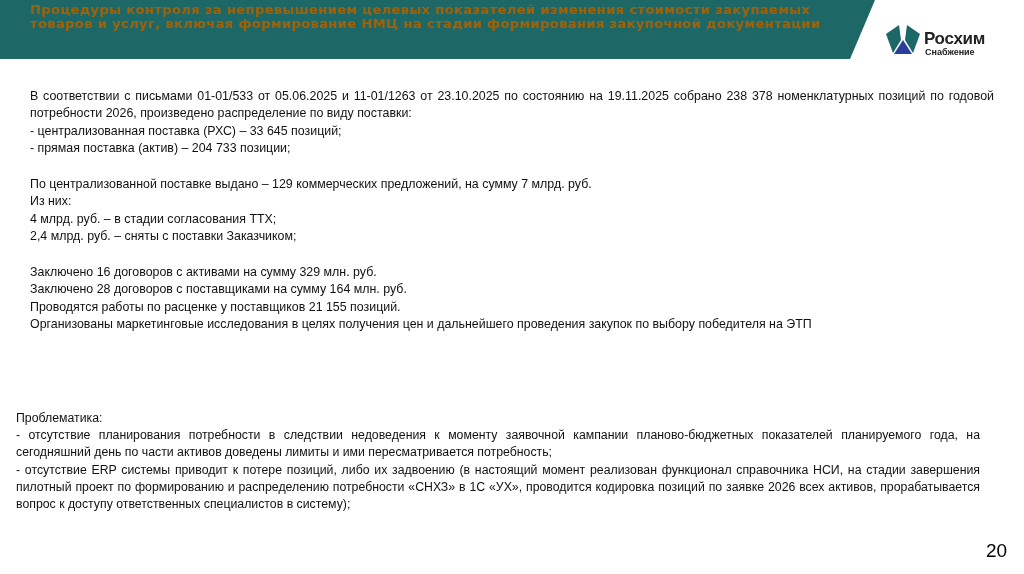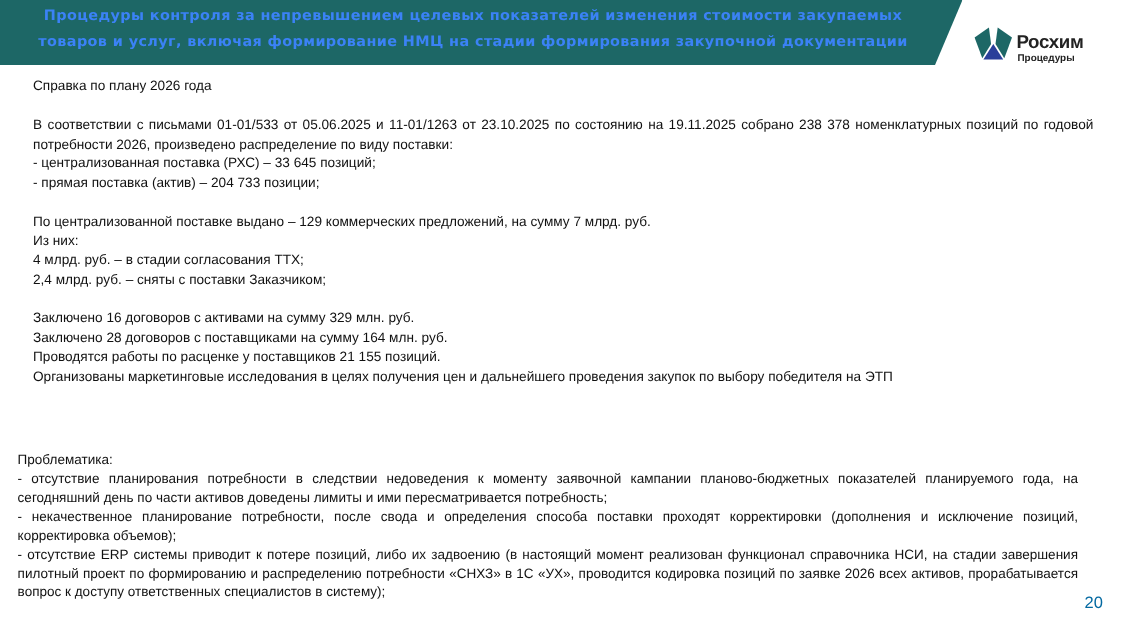--- a/index.html
+++ b/index.html
@@ -1,67 +1,65 @@
 <!DOCTYPE html>
 <html><head>
 <meta charset="utf-8">
 <style>
   html, body { margin:0; padding:0; }
   body { width:1024px; height:574px; background:#ffffff; position:relative; overflow:hidden;
          font-family:"Liberation Sans", sans-serif; color:#111; }
   .header { position:absolute; left:0; top:0; width:875px; height:59px; background:#1d6766;
             clip-path: polygon(0 0, 875px 0, 850px 59px, 0 59px); border-bottom-right-radius:8px; }
-  .header-title { position:absolute; left:30px; top:3px; width:800px; color:#3b82f6; font-weight:bold;
-                  font-size:14.2px; line-height:24px; letter-spacing:0.35px; font-family:"DejaVu Sans", sans-serif; font-size:13.1px;text-align:center; }
+  .header-title { position:absolute; left:30px; top:3px; width:800px; color:#a16207; font-weight:bold;
+                  font-size:14.2px; line-height:14px; letter-spacing:0.35px; font-family:"DejaVu Sans", sans-serif; font-size:13.1px; }
   .logo { position:absolute; left:884px; top:20px; width:110px; height:38px;font-weight:bold; }
   .logo-mark { position:absolute; left:0; top:0; width:38px; height:38px; }
   .logo-name { position:absolute; left:40px; top:9px; font-size:17px; color:#222; letter-spacing:-0.3px; }
   .logo-sub { position:absolute; left:41px; top:27px; font-size:9px; color:#222; }
   .content { position:absolute; left:30px; top:70px; width:964px; font-size:12.4px; line-height:17.6px; }
   .content p { margin:0; }
   .gap { height:17.6px; }
   .justify { text-align:justify; text-align-last:left; }
   .problems { position:absolute; left:16px; top:410px; width:964px; font-size:12.3px; line-height:17.2px; font-weight:normal; text-align:justify; }
   .problems p { margin:0; }
-  .page-num { position:absolute; left:986px; top:540px; font-size:15px; color:#0369a1; }
+  .page-num { position:absolute; left:986px; top:540px; font-size:19px; color:#000000; }
 </style>
 </head>
 <body>
 
 <div class="header"></div>
 <div class="header-title">Процедуры контроля за непревышением целевых показателей изменения стоимости закупаемых товаров и услуг, включая формирование НМЦ на стадии формирования закупочной документации</div>
 
 <div class="logo">
   <svg class="logo-mark" viewBox="0 0 38 38">
     <polygon points="2,14 15,5 17,20 9,33" fill="#1d6766"></polygon>
     <polygon points="36,14 23,5 21,20 29,33" fill="#1d6766"></polygon>
     <polygon points="19,20 28,34 10,34" fill="#2a3f9a"></polygon>
   </svg>
   <span class="logo-name">Росхим</span>
-  <span class="logo-sub">Процедуры</span>
+  <span class="logo-sub">Снабжение</span>
 </div>
 
 <div class="content">
-  <p>Справка по плану 2026 года</p>
   <div class="gap"></div>
   <p class="justify">В соответствии с письмами 01-01/533 от 05.06.2025 и 11-01/1263 от 23.10.2025 по состоянию на 19.11.2025 собрано 238 378 номенклатурных позиций по годовой потребности 2026, произведено распределение по виду поставки:</p>
   <p>- централизованная поставка (РХС) – 33 645 позиций;</p>
   <p>- прямая поставка (актив) – 204 733 позиции;</p>
   <div class="gap"></div>
   <p>По централизованной поставке выдано – 129 коммерческих предложений, на сумму 7 млрд. руб.</p>
   <p>Из них:</p>
   <p>4 млрд. руб. – в стадии согласования ТТХ;</p>
   <p>2,4 млрд. руб. – сняты с поставки Заказчиком;</p>
   <div class="gap"></div>
   <p>Заключено 16 договоров с активами на сумму 329 млн. руб.</p>
   <p>Заключено 28 договоров с поставщиками на сумму 164 млн. руб.</p>
   <p>Проводятся работы по расценке у поставщиков 21 155 позиций.</p>
   <p>Организованы маркетинговые исследования в целях получения цен и дальнейшего проведения закупок по выбору победителя на ЭТП</p>
 </div>
 
 <div class="problems">
   <p>Проблематика:</p>
   <p>- отсутствие планирования потребности в следствии недоведения к моменту заявочной кампании планово-бюджетных показателей планируемого года, на сегодняшний день по части активов доведены лимиты и ими пересматривается потребность;</p>
-  <p>- некачественное планирование потребности, после свода и определения способа поставки проходят корректировки (дополнения и исключение позиций, корректировка объемов);</p>
   <p>- отсутствие ERP системы приводит к потере позиций, либо их задвоению (в настоящий момент реализован функционал справочника НСИ, на стадии завершения пилотный проект по формированию и распределению потребности «СНХЗ» в 1С «УХ», проводится кодировка позиций по заявке 2026 всех активов, прорабатывается вопрос к доступу ответственных специалистов в систему);</p>
 </div>
 
 <div class="page-num">20</div>
 
 </body></html>

